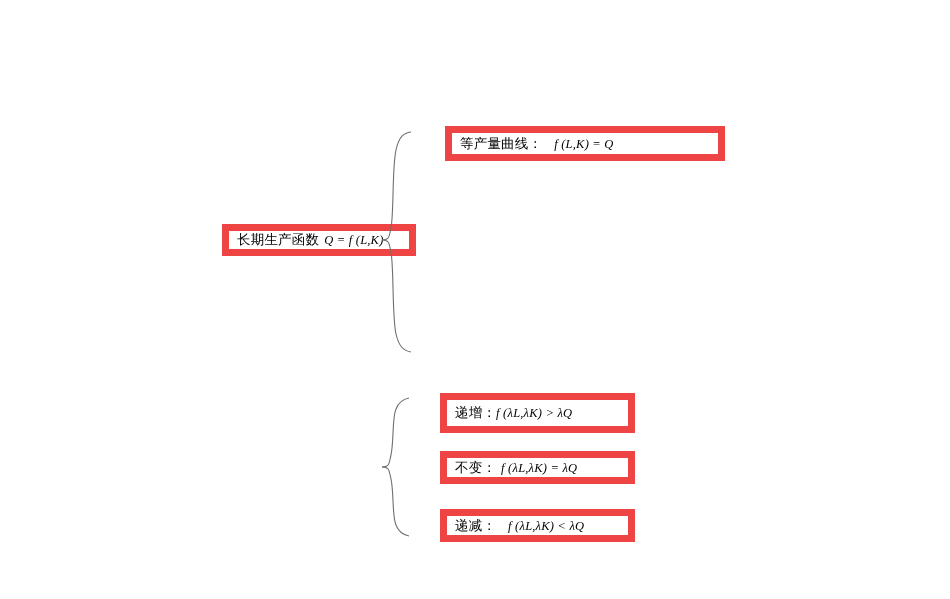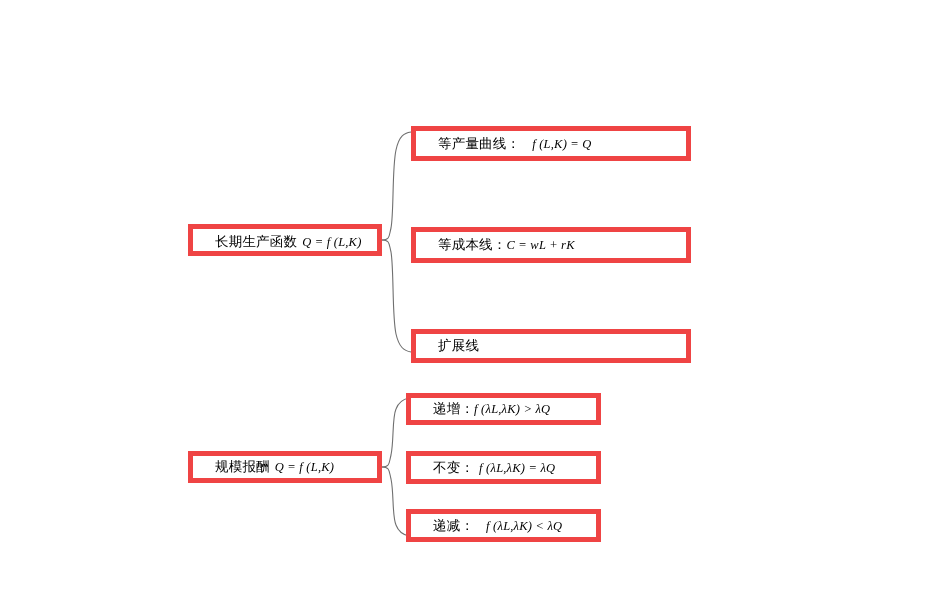--- a/index.html
+++ b/index.html
@@ -17,26 +17,27 @@
   }
   .canvas {
     position: absolute;
     left: 0; top: 0;
     width: 950px;
     height: 599px;
   }
   .node {
     position: absolute;
     box-sizing: border-box;
-    border: 5px solid #ef4444;
+    border: 7px solid #ef4444;
     background: #ffffff;
     display: flex;
     align-items: center;
-    padding-left: 22px;
+    padding-left: 8px;
     white-space: nowrap;
+    margin-left: 34px;
   }
   .node .txt {
     font-size: 13.5px;
     letter-spacing: 0.2px;
   }
   .cjk {
     font-family: "DejaVu Sans", "Liberation Sans", sans-serif;
     font-size: 13.5px;
   }
   .mathit {
@@ -111,45 +112,30 @@
     <path d="M 0 112 C 8 112, 7 116, 9 124 C 12 142, 10 188, 14 206 C 17 219, 22 223, 29 224"></path>
   </svg>
 
   <div class="node" style="left:411px; top:126px; width:280px; height:35px;">
     <span class="txt">
       <span class="cjk">等产量曲线：</span><span class="sp-lg"></span><span class="mathit"><span style="font-style:italic;">f</span> (<span style="font-style:italic;">L</span>,<span style="font-style:italic;">K</span>) = <span style="font-style:italic;">Q</span></span>
     </span>
   </div>
 
 
-  <div class="node" style="left:411px; top:227px; width:280px; height:36px;">
-    <span class="txt">
-      <span class="cjk">等成本线：</span><span class="mathit"><span style="font-style:italic;">C</span> = <span style="font-style:italic;">wL</span> + <span style="font-style:italic;">rK</span></span>
-    </span>
-  </div>
 
 
-  <div class="node" style="left:411px; top:329px; width:280px; height:34px;">
-    <span class="txt">
-      <span class="cjk">扩展线</span>
-    </span>
-  </div>
 
-  <div class="node" style="left:188px; top:451px; width:194px; height:32px;">
-    <span class="txt">
-      <span class="cjk">规模报酬</span><span class="sp"></span><span class="mathit"><span style="font-style:italic;">Q</span> = <span style="font-style:italic;">f</span> (<span style="font-style:italic;">L</span>,<span style="font-style:italic;">K</span>)</span>
-    </span>
-  </div>
 
   <svg class="brace" style="left:382px; top:398px; width:28px; height:138px;" viewBox="0 0 28 138">
     <path d="M 0 69 C 8 69, 7 65, 9 57 C 12 43, 10 20, 14 11 C 17 3, 22 1, 27 0"></path>
     <path d="M 0 69 C 8 69, 7 73, 9 81 C 12 95, 10 118, 14 127 C 17 135, 22 137, 27 138"></path>
   </svg>
 
-  <div class="node" style="left:406px; top:393px; width:195px; height:32px;">
+  <div class="node" style="left:406px; top:393px; width:195px; height:40px;">
     <span class="txt">
       <span class="cjk">递增：</span><span class="mathit"><span style="font-style:italic;">f</span> (<span class="mathup" style="font-style:italic;">λ</span><span style="font-style:italic;">L</span>,<span class="mathup" style="font-style:italic;">λ</span><span style="font-style:italic;">K</span>) &gt; <span class="mathup" style="font-style:italic;">λ</span><span style="font-style:italic;">Q</span></span>
     </span>
   </div>
 
   <div class="node" style="left:406px; top:451px; width:195px; height:33px;">
     <span class="txt">
       <span class="cjk">不变：</span><span class="sp"></span><span class="mathit"><span style="font-style:italic;">f</span> (<span class="mathup" style="font-style:italic;">λ</span><span style="font-style:italic;">L</span>,<span class="mathup" style="font-style:italic;">λ</span><span style="font-style:italic;">K</span>) = <span class="mathup" style="font-style:italic;">λ</span><span style="font-style:italic;">Q</span></span>
     </span>
   </div>

